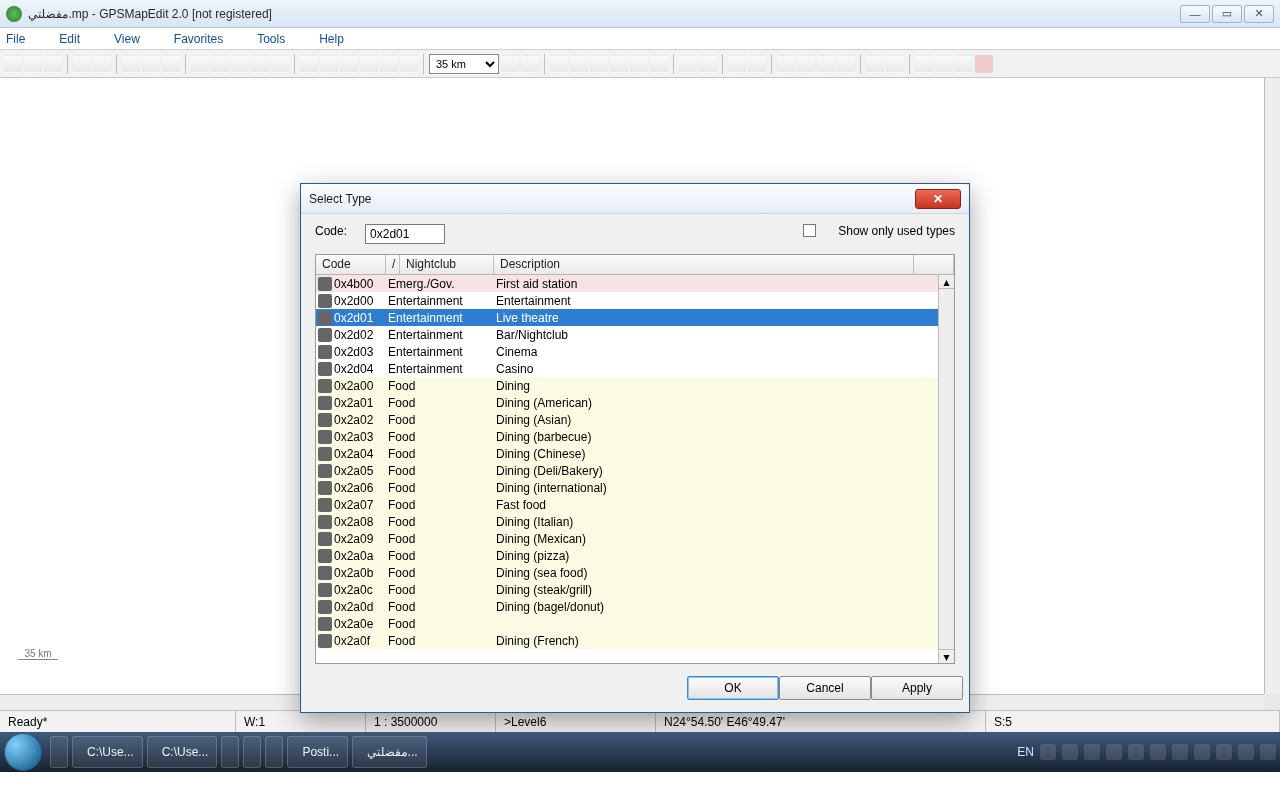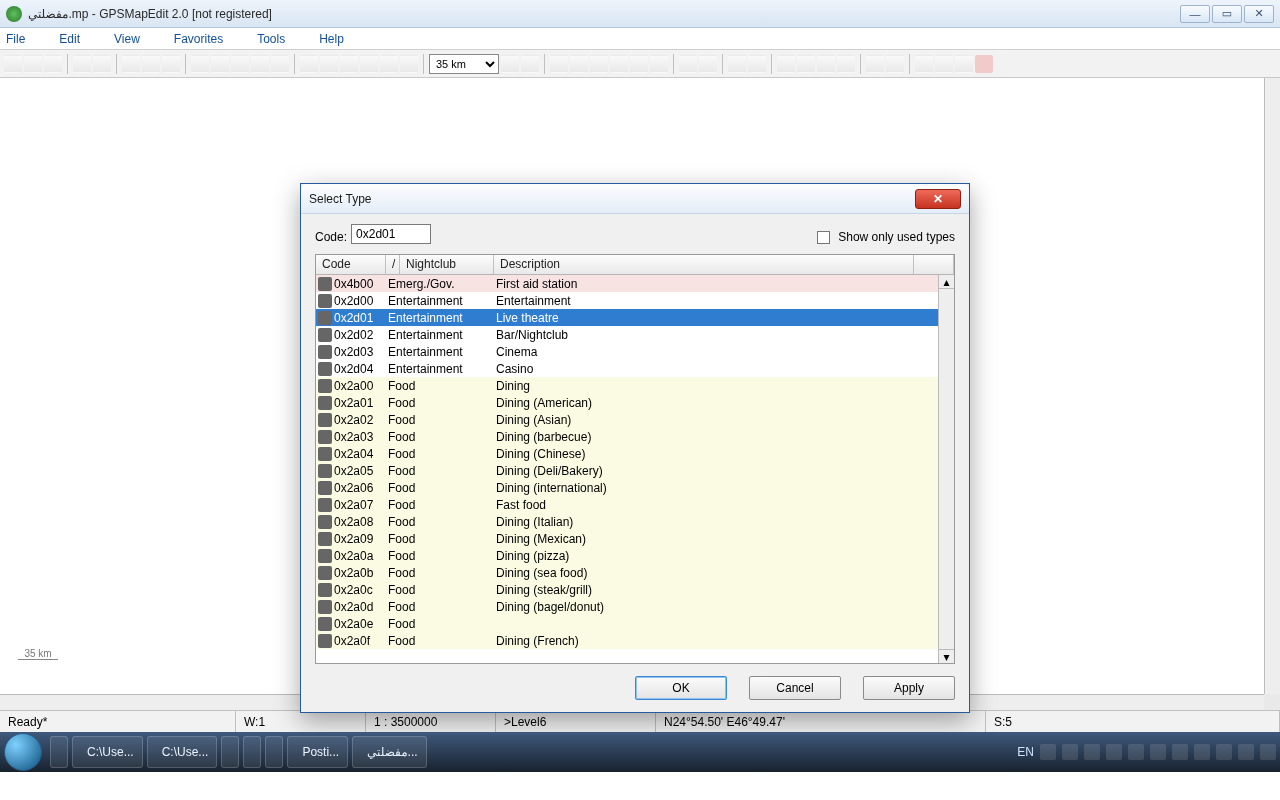--- a/index.html
+++ b/index.html
@@ -22,33 +22,33 @@
 .statusbar { height:22px;background:#f2f2f2;border-top:1px solid #c0c0c0;display:flex;align-items:center; }
 .statusbar .cell { padding:0 8px;border-right:1px solid #c0c0c0;height:100%;display:flex;align-items:center;white-space:nowrap; }
 .taskbar { height:40px;background:linear-gradient(#3f5a7d,#18222e);display:flex;align-items:center;padding:0 4px;color:#fff; position:relative;}
 .startorb{width:38px;height:38px;border-radius:50%;background:radial-gradient(circle at 30% 30%,#7fd1ff,#0a4e7c);margin-right:6px;border:1px solid #2a5a8a;}
 .taskbtn{height:32px;background:rgba(255,255,255,0.08);border:1px solid rgba(255,255,255,0.18);border-radius:3px;display:flex;align-items:center;gap:6px;padding:0 8px;margin:0 2px;color:#eaf2ff;font-size:11px;}
 .tray{margin-left:auto;display:flex;align-items:center;gap:6px;color:#cfe3ff;font-size:11px;}
 .tray .chip{width:16px;height:16px;background:rgba(255,255,255,0.12);border-radius:2px;}
 .dialog { position:absolute; left:300px; top:105px; width:670px; height:530px; background:#f0f0f0; border:1px solid #275a99; border-radius:0; box-shadow:0 8px 24px rgba(0,0,0,.35); display:flex;flex-direction:column; }
 .dialog .dtitle { height:30px;background:linear-gradient(#fdfdfd,#e3edf9);border-bottom:1px solid #c7d5e6;display:flex;align-items:center;padding:0 8px;color:#1a1a1a;border-radius:6px 6px 0 0; }
 .dialog .dtitle .dclose{margin-left:auto;width:46px;height:20px;background:linear-gradient(#ef6a5a,#c63321);border:1px solid #8f1f11;border-radius:3px;color:#fff;display:flex;align-items:center;justify-content:center;font-weight:bold;}
-.dialog .drow{padding:10px 14px;display:flex;align-items:flex-end;gap:4px;}
+.dialog .drow{padding:10px 14px;display:flex;align-items:flex-start;gap:18px;}
 .dialog .codein{width:80px;height:20px;border:1px solid #7a7a7a;background:#fff;padding:0 4px;}
 .dialog .chk{width:13px;height:13px;border:1px solid #777;background:#fff;display:inline-block;}
 .listwrap{flex:1;margin:0 14px 0 14px;border:1px solid #9a9a9a;background:#fff;display:flex;flex-direction:column;min-height:0;}
 .listhdr{display:flex;background:linear-gradient(#fcfcfc,#e9e9e9);border-bottom:1px solid #b5b5b5;flex:0 0 20px;}
 .listhdr .hcell{border-right:1px solid #c1c1c1;padding:2px 6px;color:#222;}
 .hcell.c1{width:70px;} .hcell.c2{width:14px;} .hcell.c3{width:94px;} .hcell.c4{flex:1;}
 .listbody{flex:1;overflow:hidden;}
 .row{display:flex;align-items:center;height:17px;padding-left:2px;}
 .row .ico{width:14px;height:14px;margin-right:2px;background:#666;border-radius:2px;flex:0 0 14px;}
 .row .c-code{width:54px;} .row .c-cat{width:108px;} .row .c-desc{flex:1;}
 .row.emerg{background:#f8e3e3;} .row.ent{background:#fff;} .row.food{background:#fbfbe3;} .row.sel{background:#2f7dd1;color:#fff;}
-.dlgbtns{display:flex;justify-content:flex-end;gap:22px;padding:12px 14px;}
+.dlgbtns{display:flex;justify-content:flex-end;gap:0;padding:12px 6px;}
 .dlgbtn{width:92px;height:24px;border:1px solid #8a8a8a;background:linear-gradient(#fbfbfb,#e4e4e4);border-radius:2px;display:flex;align-items:center;justify-content:center;}
 .dlgbtn.def{border:1px solid #3b8ad3;box-shadow:0 0 0 1px #8fc1ef inset;}
 </style>
 </head>
 <body>
 
 <div class="titlebar">
   <div class="app-icon"></div>
   <span class="title">مفضلتي.mp - GPSMapEdit 2.0 [not registered]</span>
   <div class="winbtns">

